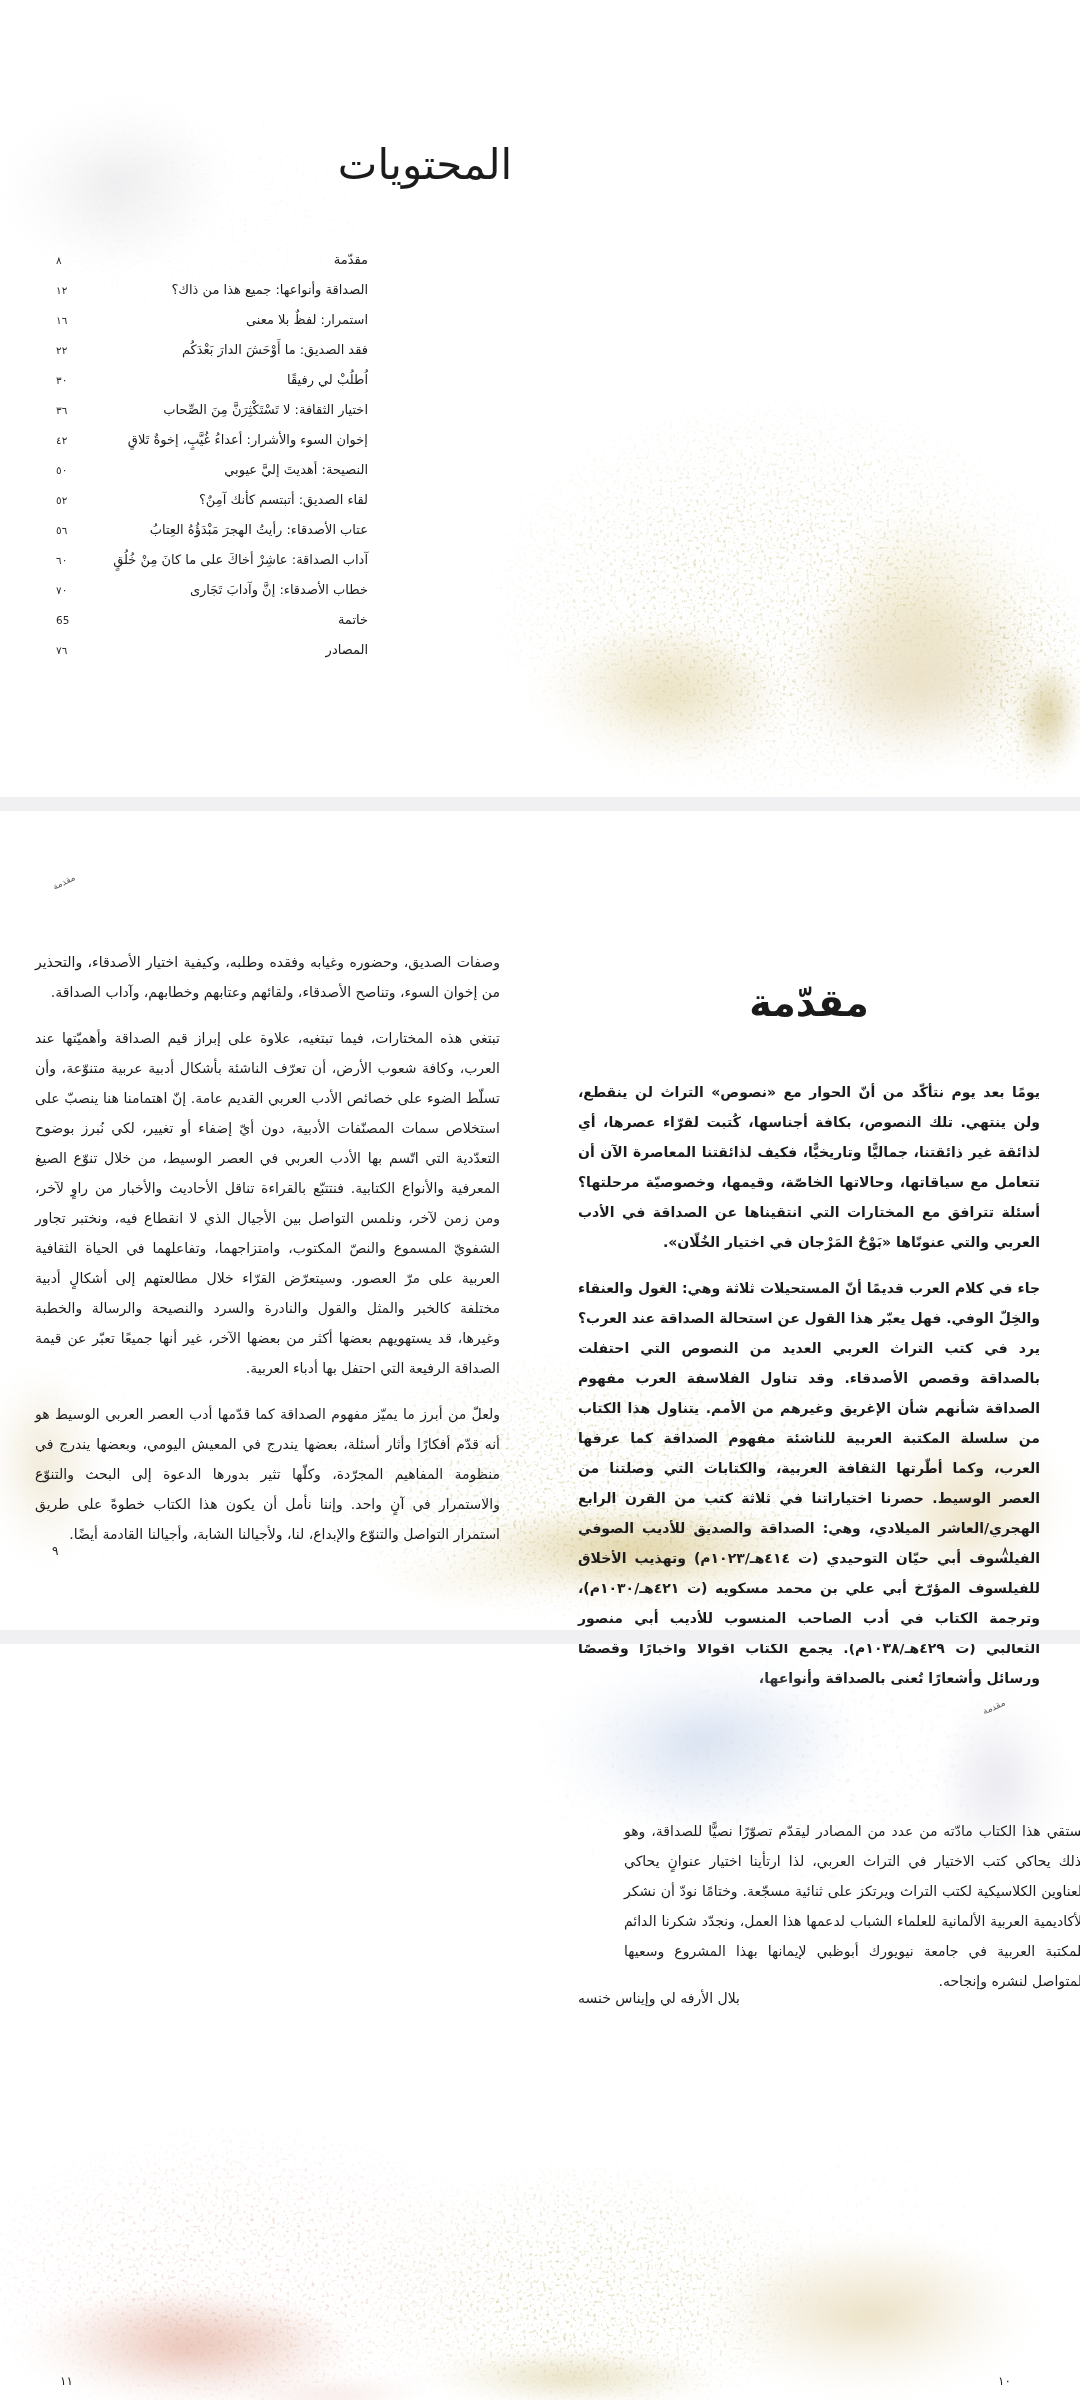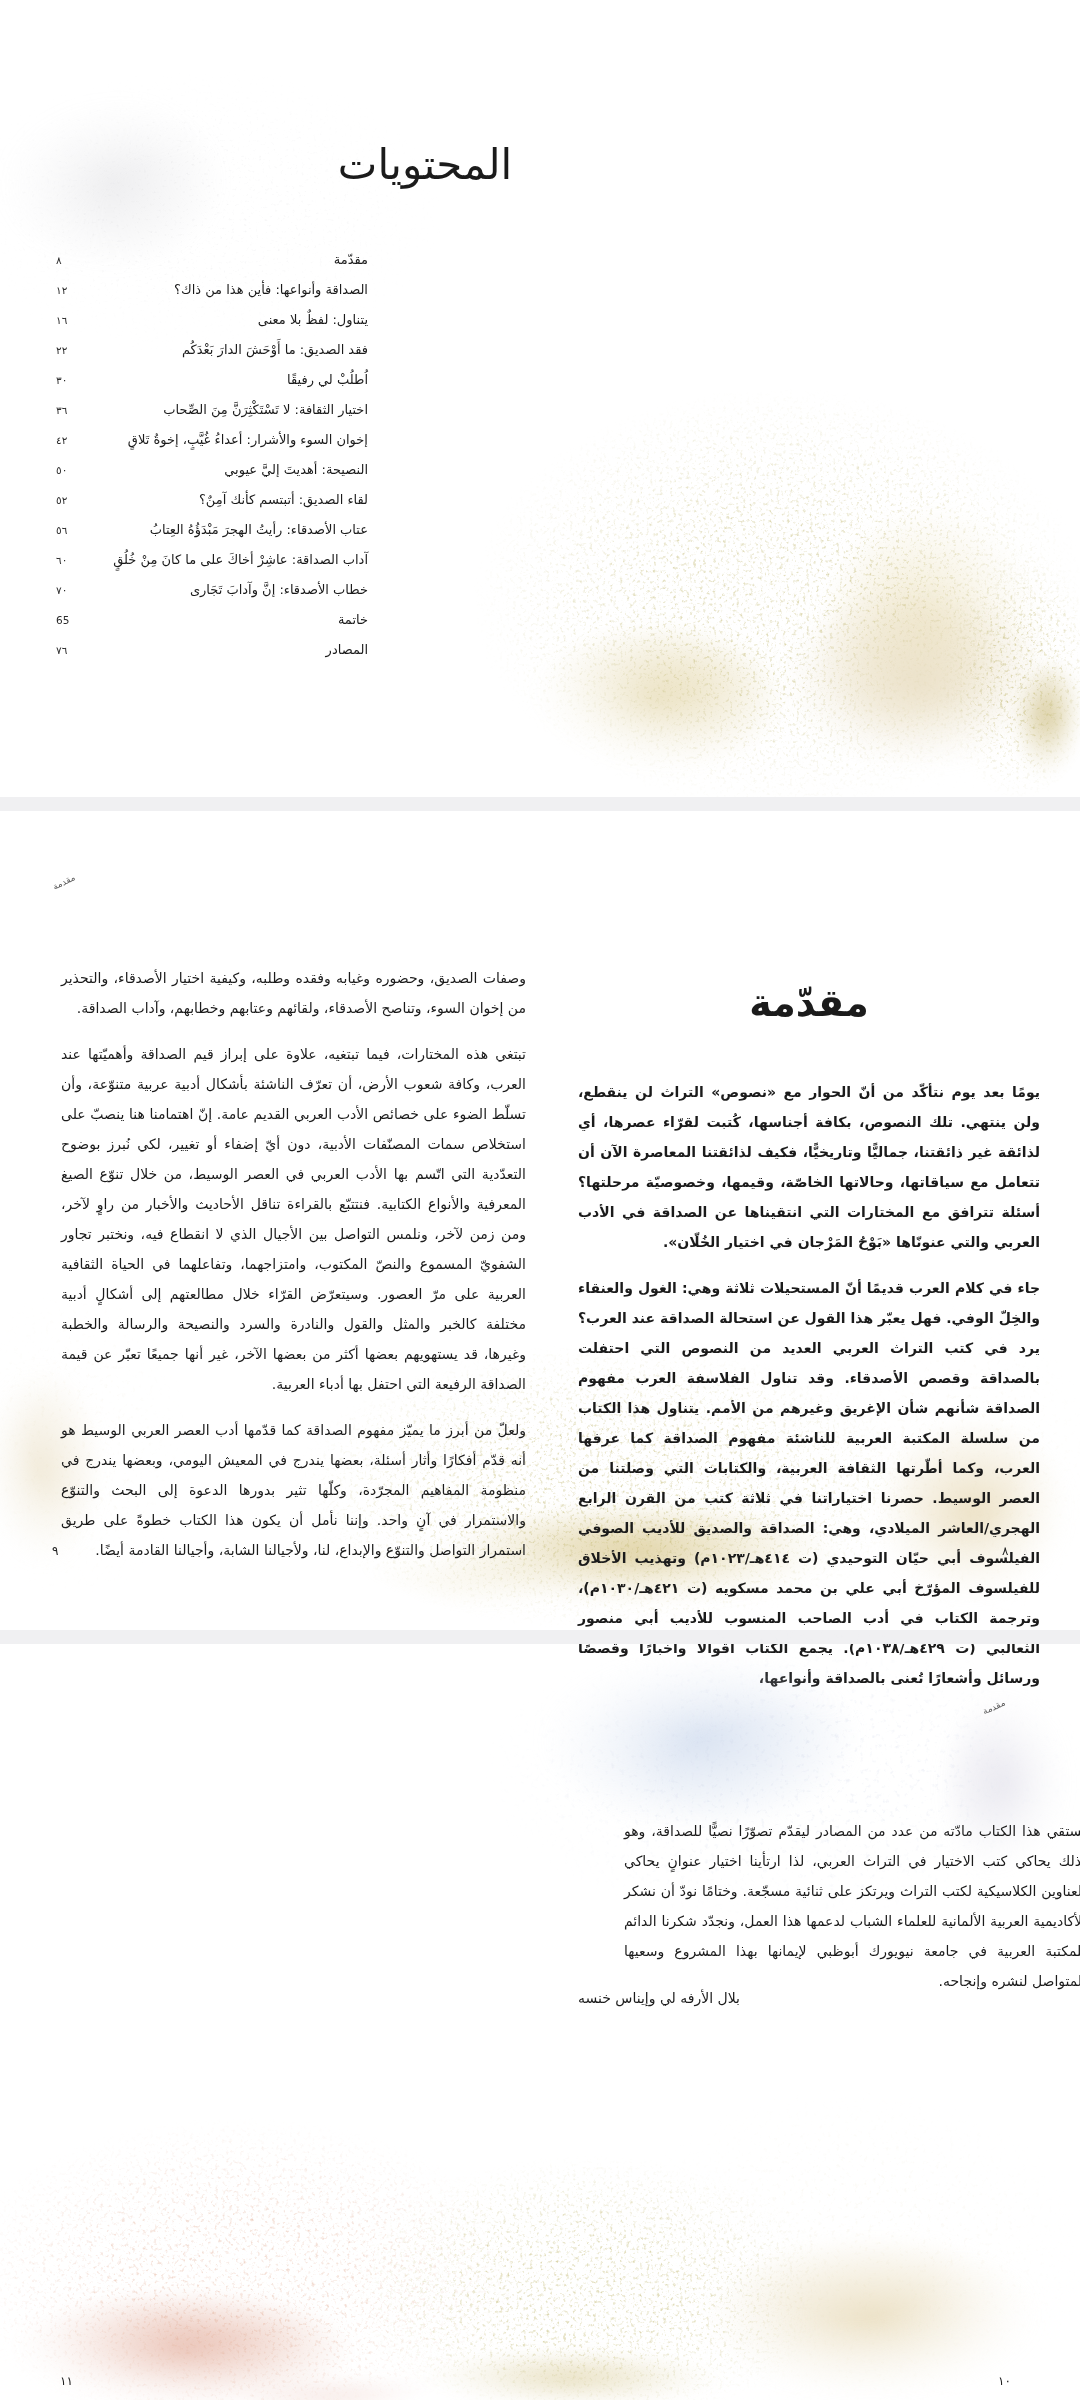--- a/index.html
+++ b/index.html
@@ -89,25 +89,25 @@
     </div>
 
     <h1 class="abs h-toc" style="left:275px;top:112px;width:300px;">المحتويات</h1>
 
     <div class="abs toc-list" style="top:252px;left:56px;width:312px;">
       <div class="toc-row">
           <span class="toc-label">مقدّمة</span>
           <span class="toc-num">٨</span>
         </div>
       <div class="toc-row">
-          <span class="toc-label">الصداقة وأنواعها: فأين هذا من ذاك؟</span>
+          <span class="toc-label">الصداقة وأنواعها: جميع هذا من ذاك؟</span>
           <span class="toc-num">١٢</span>
         </div>
       <div class="toc-row">
-          <span class="toc-label">يتناول: لفظٌ بلا معنى</span>
+          <span class="toc-label">استمرار: لفظٌ بلا معنى</span>
           <span class="toc-num">١٦</span>
         </div>
       <div class="toc-row">
           <span class="toc-label">فقد الصديق: ما أَوْحَشَ الدارَ بَعْدَكُم</span>
           <span class="toc-num">٢٢</span>
         </div>
       <div class="toc-row">
           <span class="toc-label">اُطلُبْ لي رفيقًا</span>
           <span class="toc-num">٣٠</span>
         </div>
@@ -177,21 +177,21 @@
 
     <span class="rhead" style="left:52px;top:66px;transform:rotate(-26deg);">مقدمة</span>
 
     <h2 class="abs h-ch" style="left:578px;top:138px;width:462px;">مقدّمة</h2>
     <div class="abs col" style="left:578px;top:266px;width:462px;font-weight:bold;">
       <p>يومًا بعد يوم نتأكّد من أنّ الحوار مع «نصوص» التراث لن ينقطع، ولن ينتهي. تلك النصوص، بكافة أجناسها، كُتبت لقرّاء عصرها، أي لذائقة غير ذائقتنا، جماليًّا وتاريخيًّا، فكيف لذائقتنا المعاصرة الآن أن تتعامل مع سياقاتها، وحالاتها الخاصّة، وقيمها، وخصوصيّة مرحلتها؟ أسئلة تترافق مع المختارات التي انتقيناها عن الصداقة في الأدب العربي والتي عنونّاها «بَوْحُ المَرْجان في اختيار الخُلّان».</p>
       <p>جاء في كلام العرب قديمًا أنّ المستحيلات ثلاثة وهي: الغول والعنقاء والخِلّ الوفي. فهل يعبّر هذا القول عن استحالة الصداقة عند العرب؟ يرد في كتب التراث العربي العديد من النصوص التي احتفلت بالصداقة وقصص الأصدقاء. وقد تناول الفلاسفة العرب مفهوم الصداقة شأنهم شأن الإغريق وغيرهم من الأمم. يتناول هذا الكتاب من سلسلة المكتبة العربية للناشئة مفهوم الصداقة كما عرفها العرب، وكما أطّرتها الثقافة العربية، والكتابات التي وصلتنا من العصر الوسيط. حصرنا اختياراتنا في ثلاثة كتب من القرن الرابع الهجري/العاشر الميلادي، وهي: الصداقة والصديق للأديب الصوفي الفيلسوف أبي حيّان التوحيدي (ت ٤١٤هـ/١٠٢٣م) وتهذيب الأخلاق للفيلسوف المؤرّخ أبي علي بن محمد مسكويه (ت ٤٢١هـ/١٠٣٠م)، وترجمة الكتاب في أدب الصاحب المنسوب للأديب أبي منصور الثعالبي (ت ٤٢٩هـ/١٠٣٨م). يجمع الكتاب أقوالًا وأخبارًا وقصصًا ورسائل وأشعارًا تُعنى بالصداقة وأنواعها،</p>
     </div>
     <span class="pnum" style="left:1002px;top:733px;">٨</span>
 
-    <div class="abs col" style="left:35px;top:152px;width:465px;margin-left:26px;">
+    <div class="abs col" style="left:35px;top:136px;width:465px;">
       <p>وصفات الصديق، وحضوره وغيابه وفقده وطلبه، وكيفية اختيار الأصدقاء، والتحذير من إخوان السوء، وتناصح الأصدقاء، ولقائهم وعتابهم وخطابهم، وآداب الصداقة.</p>
       <p>تبتغي هذه المختارات، فيما تبتغيه، علاوة على إبراز قيم الصداقة وأهميّتها عند العرب، وكافة شعوب الأرض، أن تعرّف الناشئة بأشكال أدبية عربية متنوّعة، وأن تسلّط الضوء على خصائص الأدب العربي القديم عامة. إنّ اهتمامنا هنا ينصبّ على استخلاص سمات المصنّفات الأدبية، دون أيّ إضفاء أو تغيير، لكي نُبرز بوضوح التعدّدية التي اتّسم بها الأدب العربي في العصر الوسيط، من خلال تنوّع الصيغ المعرفية والأنواع الكتابية. فنتتبّع بالقراءة تناقل الأحاديث والأخبار من راوٍ لآخر، ومن زمن لآخر، ونلمس التواصل بين الأجيال الذي لا انقطاع فيه، ونختبر تجاور الشفويّ المسموع والنصّ المكتوب، وامتزاجهما، وتفاعلهما في الحياة الثقافية العربية على مرّ العصور. وسيتعرّض القرّاء خلال مطالعتهم إلى أشكالٍ أدبية مختلفة كالخبر والمثل والقول والنادرة والسرد والنصيحة والرسالة والخطبة وغيرها، قد يستهويهم بعضها أكثر من بعضها الآخر، غير أنها جميعًا تعبّر عن قيمة الصداقة الرفيعة التي احتفل بها أدباء العربية.</p>
       <p>ولعلّ من أبرز ما يميّز مفهوم الصداقة كما قدّمها أدب العصر العربي الوسيط هو أنه قدّم أفكارًا وأثار أسئلة، بعضها يندرج في المعيش اليومي، وبعضها يندرج في منظومة المفاهيم المجرّدة، وكلّها تثير بدورها الدعوة إلى البحث والتنوّع والاستمرار في آنٍ واحد. وإننا نأمل أن يكون هذا الكتاب خطوةً على طريق استمرار التواصل والتنوّع والإبداع، لنا، ولأجيالنا الشابة، وأجيالنا القادمة أيضًا.</p>
     </div>
     <span class="pnum" style="left:52px;top:733px;">٩</span>
   </section>
 
   <div class="sep" style="top:1630px;"></div>
 
   <section class="abs" style="left:0;top:1644px;width:1080px;height:756px;">

